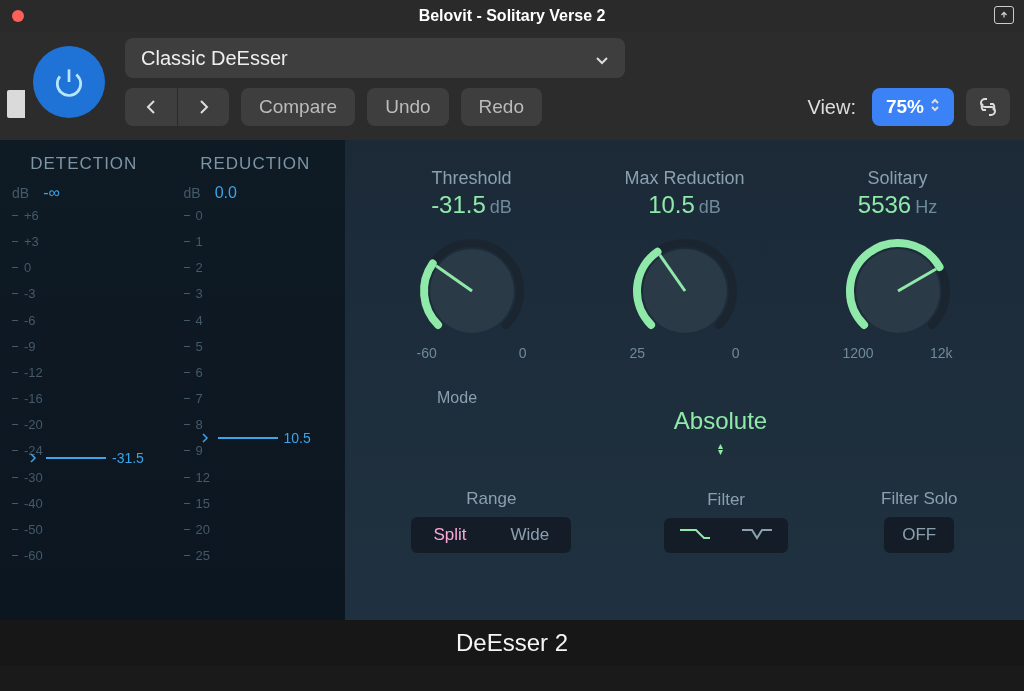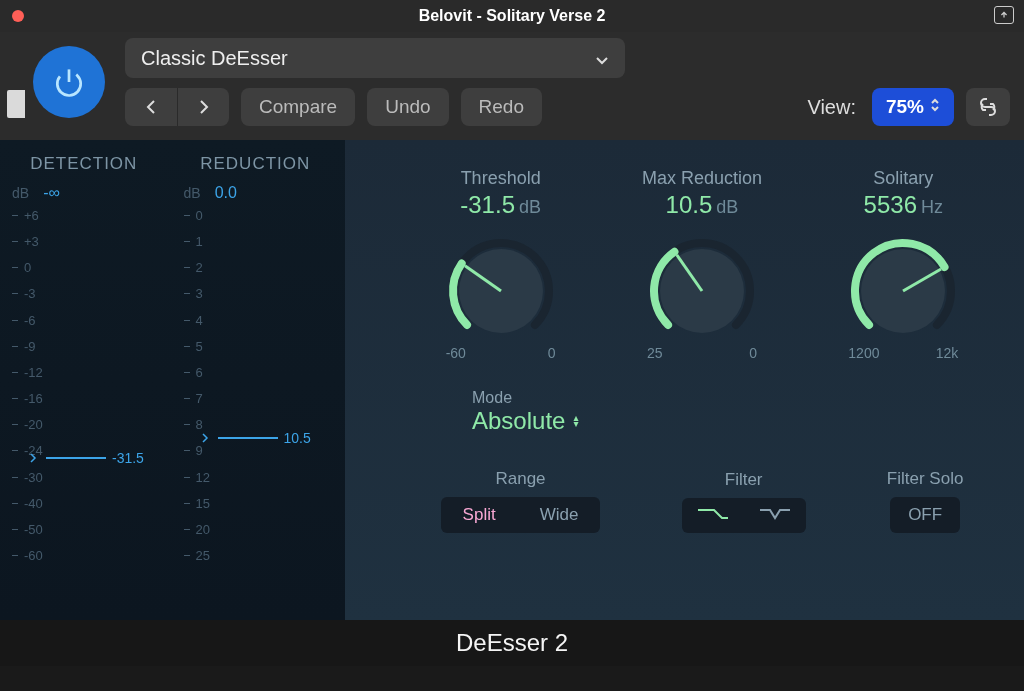--- a/index.html
+++ b/index.html
@@ -23,54 +23,54 @@
 .preset-select { flex:1; max-width:500px; height: 40px; background: #3e3e3e; border-radius: 8px; display: flex; align-items: center; padding: 0 16px; font-size: 20px; color: #eee; position: relative; }
 .preset-select .chev { margin-left: auto; }
 
 .row2 { display: flex; align-items: center; gap: 12px; }
 .arrow-group { display:flex; background:#3e3e3e; border-radius:8px; }
 .arrow-btn { width: 52px; height: 38px; display:flex; align-items:center; justify-content:center;}
 .arrow-btn + .arrow-btn { border-left:1px solid #2a2a2a;}
 .pill-btn { height: 38px; background: #3e3e3e; border-radius: 8px; display: flex; align-items: center; justify-content: center; padding: 0 18px; font-size: 19px; color: #bbb; }
 .spacer { flex: 1; }
 .view-label { font-size: 20px; color: #ddd; margin-right: 4px; }
-.view-pct { height: 38px; background: #1d4ed8; border-radius: 8px; padding: 0 14px; display: flex; align-items: center; font-size: 19px; color: #fff; font-weight:600; gap:6px;}
+.view-pct { height: 38px; background: #3b82f6; border-radius: 8px; padding: 0 14px; display: flex; align-items: center; font-size: 19px; color: #fff; font-weight:600; gap:6px;}
 .link-btn { width: 44px; height: 38px; background: #3e3e3e; border-radius: 8px; display:flex; align-items:center; justify-content:center;}
 
 
 .plugin { display: flex; height: 480px; background: linear-gradient(180deg, #1c2a38, #1f3140); }
 
 .meters { width: 345px; padding: 14px 10px 10px 4px; display: flex; gap: 12px; background: linear-gradient(180deg,#0e1a24,#0c1620); }
 .meter-col { flex:1; }
 .meter-title { font-size: 17px; color: #7d95a5; letter-spacing: 1px; margin-bottom: 10px; text-align:center;}
 .meter-head { display:flex; align-items:baseline; gap:14px; margin-bottom:6px; margin-left:8px;}
 .meter-head .unit { font-size:14px; color:#44596a;}
 .meter-head .val { font-size:16px; color:#3ca4e8;}
 .scale { position: relative; height: 360px; margin-left: 8px; }
 .tick { position:absolute; left:0; display:flex; align-items:center; gap:6px; font-size:13px; color:#44596a;}
 .tick .dash { width:6px; height:1px; background:#44596a; display:inline-block;}
 .marker { position:absolute; left:18px; display:flex; align-items:center; gap:6px; }
 .marker .lead { width:10px; height:10px; }
 .marker .line { height:2px; background:#3ca4e8; }
 .marker .txt { font-size:14px; color:#3ca4e8;}
 
 
-.controls { flex:1; padding: 28px 20px 10px 20px; position:relative;margin-left:35px; }
+.controls { flex:1; padding: 28px 20px 10px 20px; position:relative; }
 .knob-row { display:flex; justify-content: space-around; }
 .knob { width: 200px; text-align:center; }
 .knob-label { font-size: 18px; color: #8aa0af; margin-bottom: 2px; }
 .knob-value { font-size: 24px; color: #8fe9a8; margin-bottom: 10px; }
 .knob-value .unit { font-size:18px; color:#6f8a99; margin-left:4px;}
 .dial-wrap { width: 140px; height: 110px; margin: 0 auto 6px auto; position:relative;}
 .dial-wrap svg { width: 140px; height: 110px; }
 .knob-range { display:flex; justify-content: space-between; width: 110px; margin: 0 auto; font-size:14px; color:#6f8a99;}
 
 .mode-block { margin-top: 28px; margin-left: 72px; }
 .mode-label { font-size:16px; color:#8aa0af; }
-.mode-value { font-size:24px; color:#8fe9a8; display:flex; align-items:center; gap:8px;}
+.mode-value { font-size:24px; color:#8fe9a8; display:flex; align-items:center; gap:8px;flex-direction:column;}
 .stepper-arrows { display:inline-flex; flex-direction:column; line-height:6px; font-size:10px; color:#8fe9a8;}
 
 .bottom-row { display:flex; justify-content: space-around; margin-top: 34px; align-items:flex-end;}
 .bgroup { text-align:center; }
 .bgroup-label { font-size:17px; color:#8aa0af; margin-bottom:8px;}
 .seg { display:flex; background:#141d27; border-radius:6px; overflow:hidden;}
 .seg-btn { padding: 8px 22px; font-size:17px; color:#8aa0af;}
 .seg-btn.active { color:#f9a8d4; }
 .icon-seg .seg-btn { padding: 6px 14px;}
 .off-btn { background:#141d27; border-radius:6px; padding:8px 18px; font-size:17px; color:#8aa0af; display:inline-block;}

